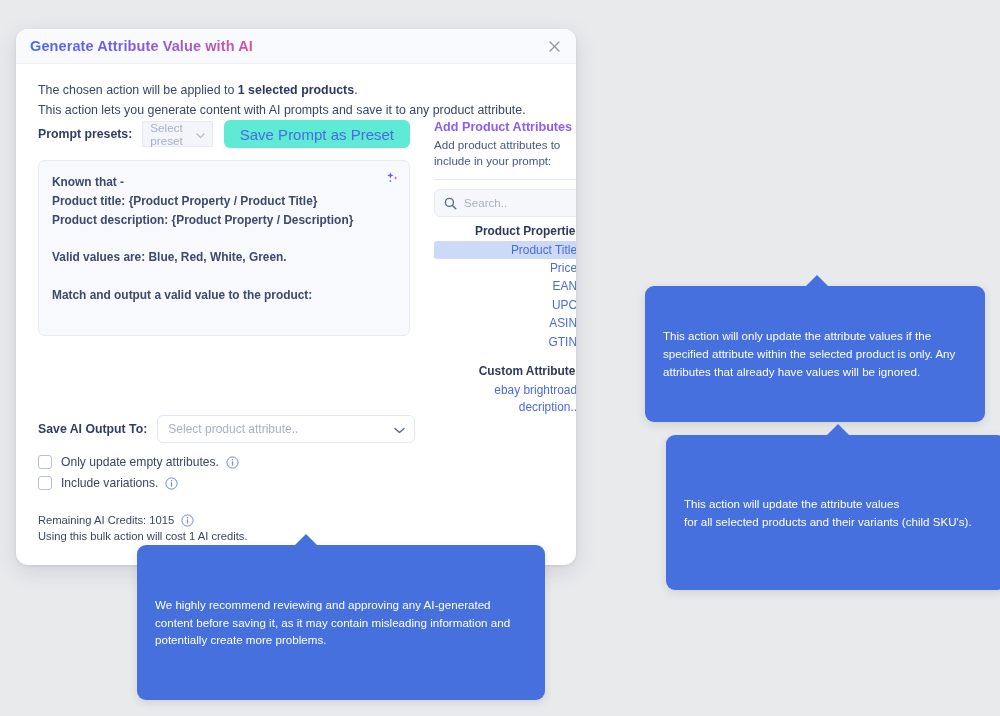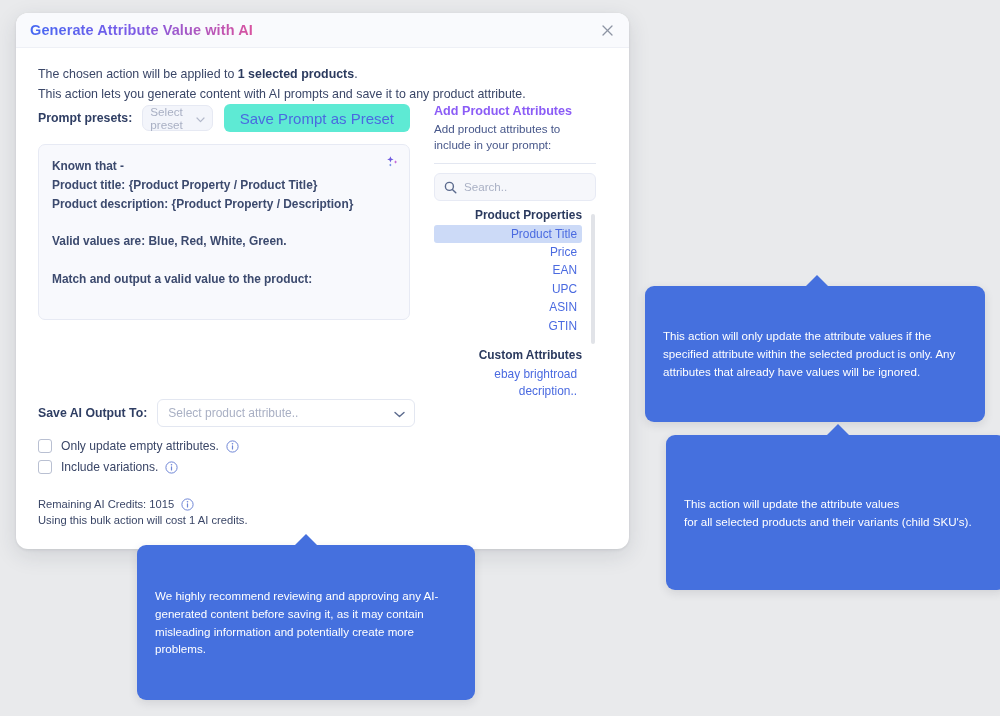--- a/index.html
+++ b/index.html
@@ -9,22 +9,22 @@
     background: #e9eaec;
     font-family: "Liberation Sans", sans-serif;
     position: relative;
     overflow: hidden;
     -webkit-font-smoothing: antialiased;
   }
 
   
   .modal {
     position: absolute;
-    left: 16px; top: 13px;
-    width: 613px; height: 536px;
+    left: 16px; top: 29px;
+    width: 560px; height: 536px;
     background: #ffffff;
     border-radius: 12px;
     box-shadow: 0 6px 22px rgba(40,45,60,0.13), 0 1px 3px rgba(40,45,60,0.10);
     overflow: hidden;
   }
   .modal-header {
     height: 35px;
     background: #f9fafd;
     border-bottom: 1px solid #eef0f6;
     display: flex;
@@ -66,21 +66,21 @@
   
   .presets-row { display: flex; align-items: center; height: 28px; }
   .presets-label {
     font-size: 12.3px; font-weight: bold; color: #2f3e63;
     margin-right: 10px; white-space: nowrap;
   }
   .preset-select {
     width: 114px; height: 26px;
     background: #f3f5fb;
     border: 1px solid #e6e9f3;
-    border-radius: 7px;
+    border-radius: 1px;
     display: flex; align-items: center;
     padding: 0 7px;
     position: relative;
     cursor: pointer;
   }
   .preset-select .ph { font-size: 11.7px; color: #a9b0c4; }
   .preset-select .chev {
     position: absolute; right: 7px; top: 50%;
     transform: translateY(-50%);
     color: #b3b9cb;
@@ -225,21 +225,21 @@
     border-left: 12px solid transparent;
     border-right: 12px solid transparent;
     border-bottom: 12px solid #4570de;
   }
   .callout p { margin: 0; white-space: pre-line; }
 
   #callout-empty-attrs { left: 645px; top: 286px; width: 340px; height: 136px; }
   #callout-empty-attrs .arrow { left: 160px; }
   #callout-variations { left: 666px; top: 435px; width: 340px; height: 155px; }
   #callout-variations .arrow { left: 160px; }
-  #callout-skip-approval { left: 137px; top: 545px; width: 338px; height: 155px; }
+  #callout-skip-approval { left: 137px; top: 545px; width: 408px; height: 155px; }
   #callout-skip-approval .arrow { left: 157px; }
 </style>
 </head>
 <body>
 
 <div class="modal">
 
   <div class="modal-header">
     <div class="modal-title">Generate Attribute Value with AI</div>
     <div class="close-btn">

